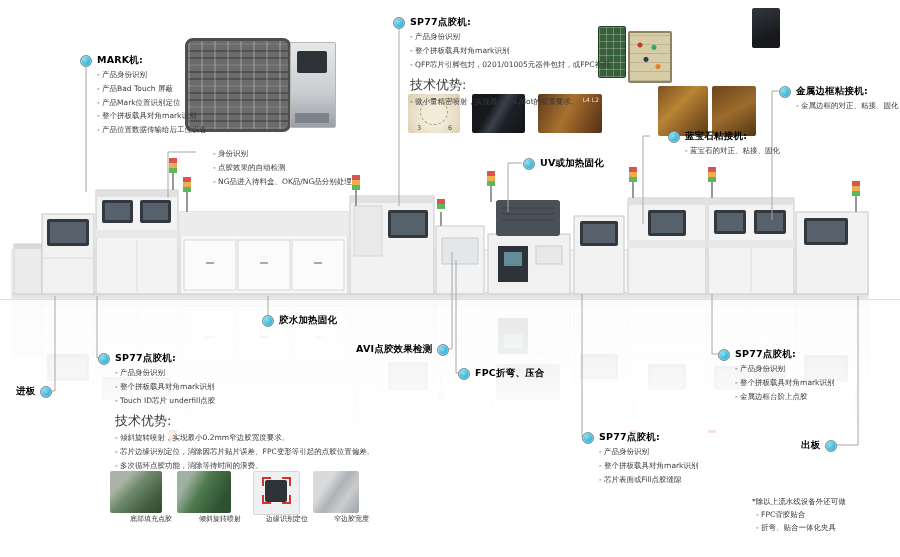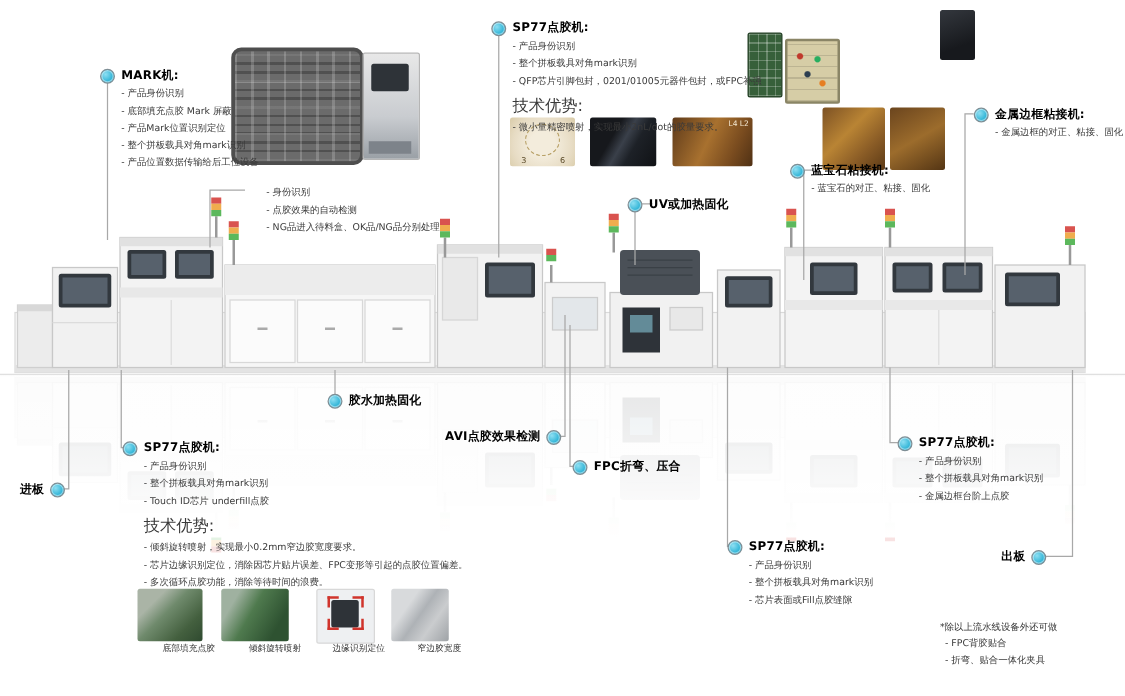--- a/index.html
+++ b/index.html
@@ -220,21 +220,21 @@
   <div class="photo gold2" style="left:658px;top:86px;width:50px;height:50px;"></div>
   <div class="photo gold3" style="left:712px;top:86px;width:44px;height:50px;"></div>
 
   <div class="callout" style="left:80px;top:54px;">
     <div class="c-head">
         <span class="dot"></span>
       <span class="c-title">MARK机:</span>
       </div>
     <ul>
       <li>产品身份识别</li>
-      <li>底部填充点胶 Mark 屏蔽</li>
+      <li>产品Bad Touch 屏蔽</li>
       <li>产品Mark位置识别定位</li>
       <li>整个拼板载具对角mark识别</li>
       <li>产品位置数据传输给后工位设备</li>
     </ul>
   </div>
 
   <div class="callout" style="left:393px;top:16px;">
     <div class="c-head">
         <span class="dot"></span>
       <span class="c-title">SP77点胶机:</span>
@@ -251,28 +251,28 @@
   </div>
 
   <div class="callout" style="left:196px;top:146px;">
     <ul>
       <li>身份识别</li>
       <li>点胶效果的自动检测</li>
       <li>NG品进入待料盒、OK品/NG品分别处理</li>
     </ul>
   </div>
 
-  <div class="callout" style="left:502px;top:157px;text-align:center;">
+  <div class="callout" style="left:523px;top:157px;text-align:center;">
     <div class="c-head">
         <span class="dot"></span>
       <span class="c-title">UV或加热固化</span>
       </div>
   </div>
 
-  <div class="callout" style="left:632px;top:130px;">
+  <div class="callout" style="left:668px;top:130px;">
     <div class="c-head">
         <span class="dot"></span>
       <span class="c-title">蓝宝石粘接机:</span>
       </div>
     <ul>
         <li>蓝宝石的对正、粘接、固化</li>
       </ul>
   </div>
 
   <div class="callout" style="left:779px;top:85px;">

